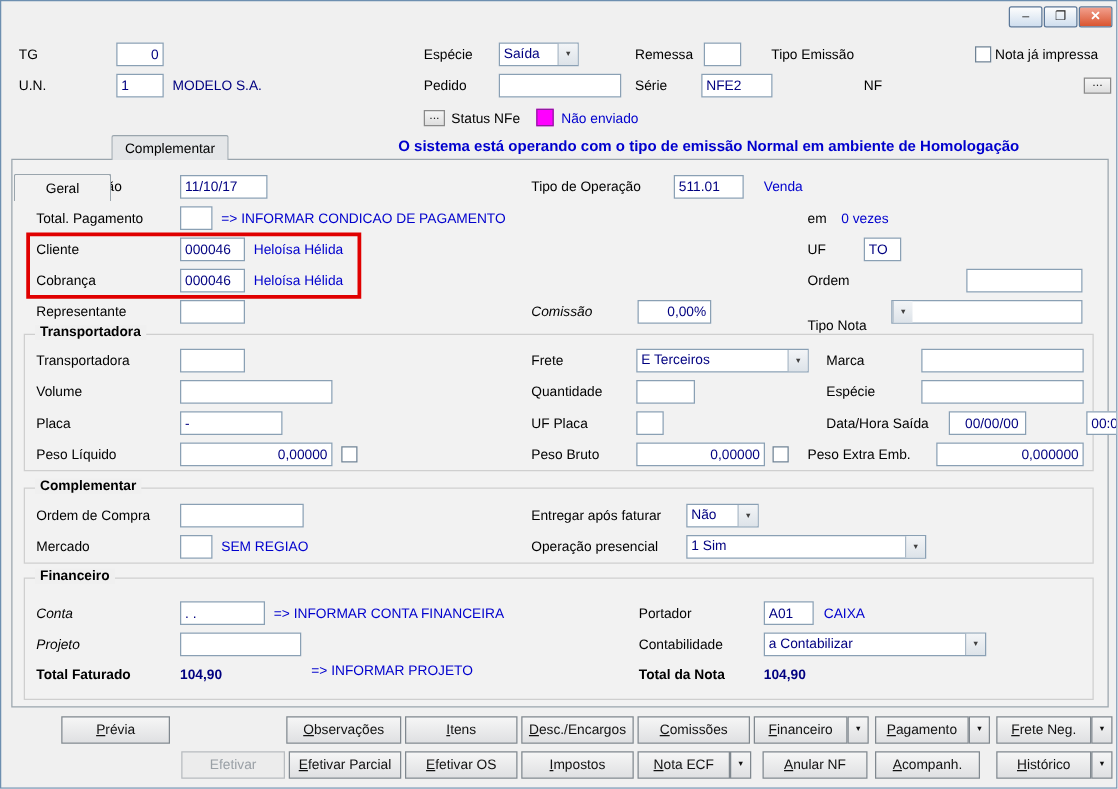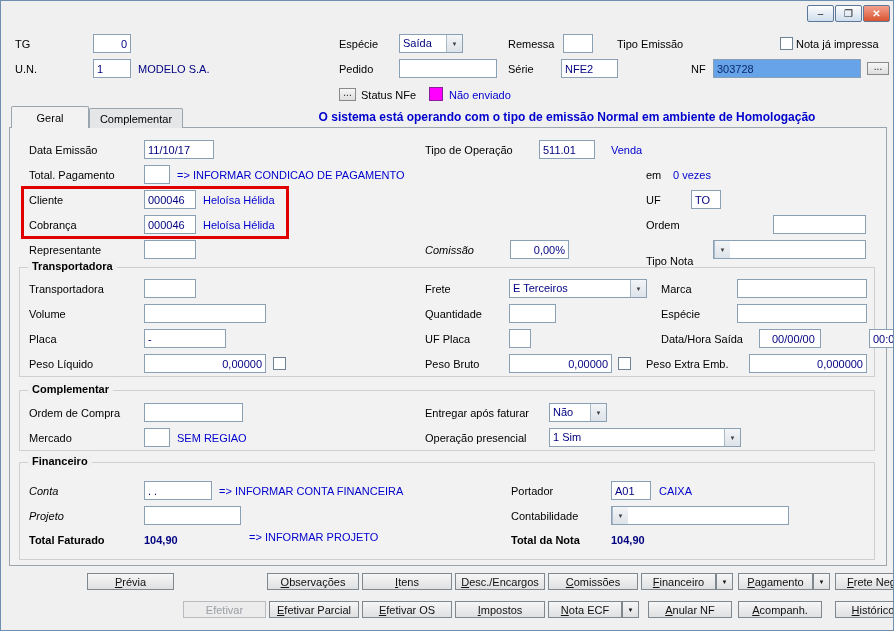--- a/index.html
+++ b/index.html
@@ -31,28 +31,28 @@
   .chk { position:absolute; width:13px; height:13px; background:#fff; border:1px solid #6f8294; }
   .mini-btn { position:absolute; border:1px solid #8a8a8a; background:linear-gradient(#f6f6f6,#dedede);
               font-size:10px; line-height:7px; text-align:center; color:#222; }
   .swatch { position:absolute; width:14px; height:14px; background:#ff00ff; border:1px solid #8c1f9c; }
   .grp { position:absolute; border:1px solid #cfcfcf; }
   .grp-title { position:absolute; top:-8px; left:8px; background:#f0f0f0; padding:0 4px;
                font-size:11px; font-weight:bold; white-space:nowrap; }
   .red-box { position:absolute; border:3px solid #e00000; z-index:5; pointer-events:none; }
   .tab { position:absolute; font-size:11px; display:flex; align-items:center; justify-content:center;
          border:1px solid #9aa5ad; border-bottom:none; border-radius:2px 2px 0 0; }
-  .tab.active { background:#f2f2f2; z-index:3; }
+  .tab.active { background:#f2f2f2; z-index:3;margin-top:33px; }
   .tab.inactive { background:#e4e6e8; }
   .panel { position:absolute; border:1px solid #9aa5ad; background:#f2f2f2; }
   .banner { position:absolute; font-size:12px; font-weight:bold; color:#0000cd;
             text-align:center; white-space:nowrap; }
-  .btn { position:absolute; height:17px; border:1px solid #80888f; color:#111; font-size:11px;
+  .btn { position:absolute; height:22px; border:1px solid #80888f; color:#111; font-size:11px;
          background:linear-gradient(#f6f6f6,#dfe0e2); display:flex; align-items:center;
-         justify-content:center; cursor:default;margin-left:38px; }
+         justify-content:center; cursor:default; }
   .btn .bl { display:block; white-space:nowrap; }
   .btn .bl::first-letter { text-decoration:underline; }
   .btn.disabled { color:#9aa0a6; background:#ececec; border-color:#b8bcc0; }
   .btn .arr { display:block; font-size:6px; line-height:6px; }
 </style>
 </head>
 <body>
 
 <div class="window">
 
@@ -80,21 +80,20 @@
   <span class="lbl" style="left:795px;top:37px">Nota já impressa</span>
 
   <span class="lbl" style="left:14px;top:62px">U.N.</span>
   <input class="fld" style="left: 92px; top: 58px; width: 38px;" value="1">
   <span class="lbl navy" style="left:137px;top:62px">MODELO S.A.</span>
   <span class="lbl" style="left:338px;top:62px">Pedido</span>
   <input class="fld" style="left: 398px; top: 58px; width: 98px;">
   <span class="lbl" style="left:507px;top:62px">Série</span>
   <input class="fld" style="left: 560px; top: 58px; width: 57px;" value="NFE2">
   <span class="lbl" style="left:690px;top:62px">NF</span>
-  <input class="fld sel" style="left: 712px; top: 58px; width: 148px;" value="303728">
   <div class="mini-btn" style="left:866px;top:61px;width:22px;height:13px">...</div>
 
   <div class="mini-btn" style="left:338px;top:87px;width:17px;height:13px">...</div>
   <span class="lbl" style="left:360px;top:88px">Status NFe</span>
   <span class="swatch" style="left:428px;top:86px"></span>
   <span class="lbl blue" style="left:448px;top:88px">Não enviado</span>
 
   <div class="panel" style="left:8px;top:126px;width:878px;height:439px"></div>
   <div class="tab active" style="left:10px;top:105px;width:78px;height:22px">
       <span>Geral</span>
@@ -203,20 +202,21 @@
   <span class="lbl blue" style="left:218px;top:484px">=&gt; INFORMAR CONTA FINANCEIRA</span>
   <span class="lbl" style="left:510px;top:484px">Portador</span>
   <input class="fld" style="left: 610px; top: 480px; width: 40px;" value="A01">
   <span class="lbl blue" style="left:658px;top:484px">CAIXA</span>
 
   <span class="lbl it" style="left:28px;top:509px">Projeto</span>
   <input class="fld" style="left: 143px; top: 505px; width: 97px;">
   <span class="lbl blue" style="left:248px;top:530px">=&gt; INFORMAR PROJETO</span>
   <span class="lbl" style="left:510px;top:509px">Contabilidade</span>
   <div class="combo" style="left:610px;top:505px;width:178px">
+    <span class="ctext">a Contabilizar</span>
     <span class="carrow">▼</span>
   </div>
 
   <span class="lbl b" style="left:28px;top:533px">Total Faturado</span>
   <span class="lbl b navy" style="left:143px;top:533px">104,90</span>
   <span class="lbl b" style="left:510px;top:533px">Total da Nota</span>
   <span class="lbl b navy" style="left:610px;top:533px">104,90</span>
 
   <div class="btn" style="left:48px;top:572px;width:87px">
       <span class="bl">Prévia</span>

